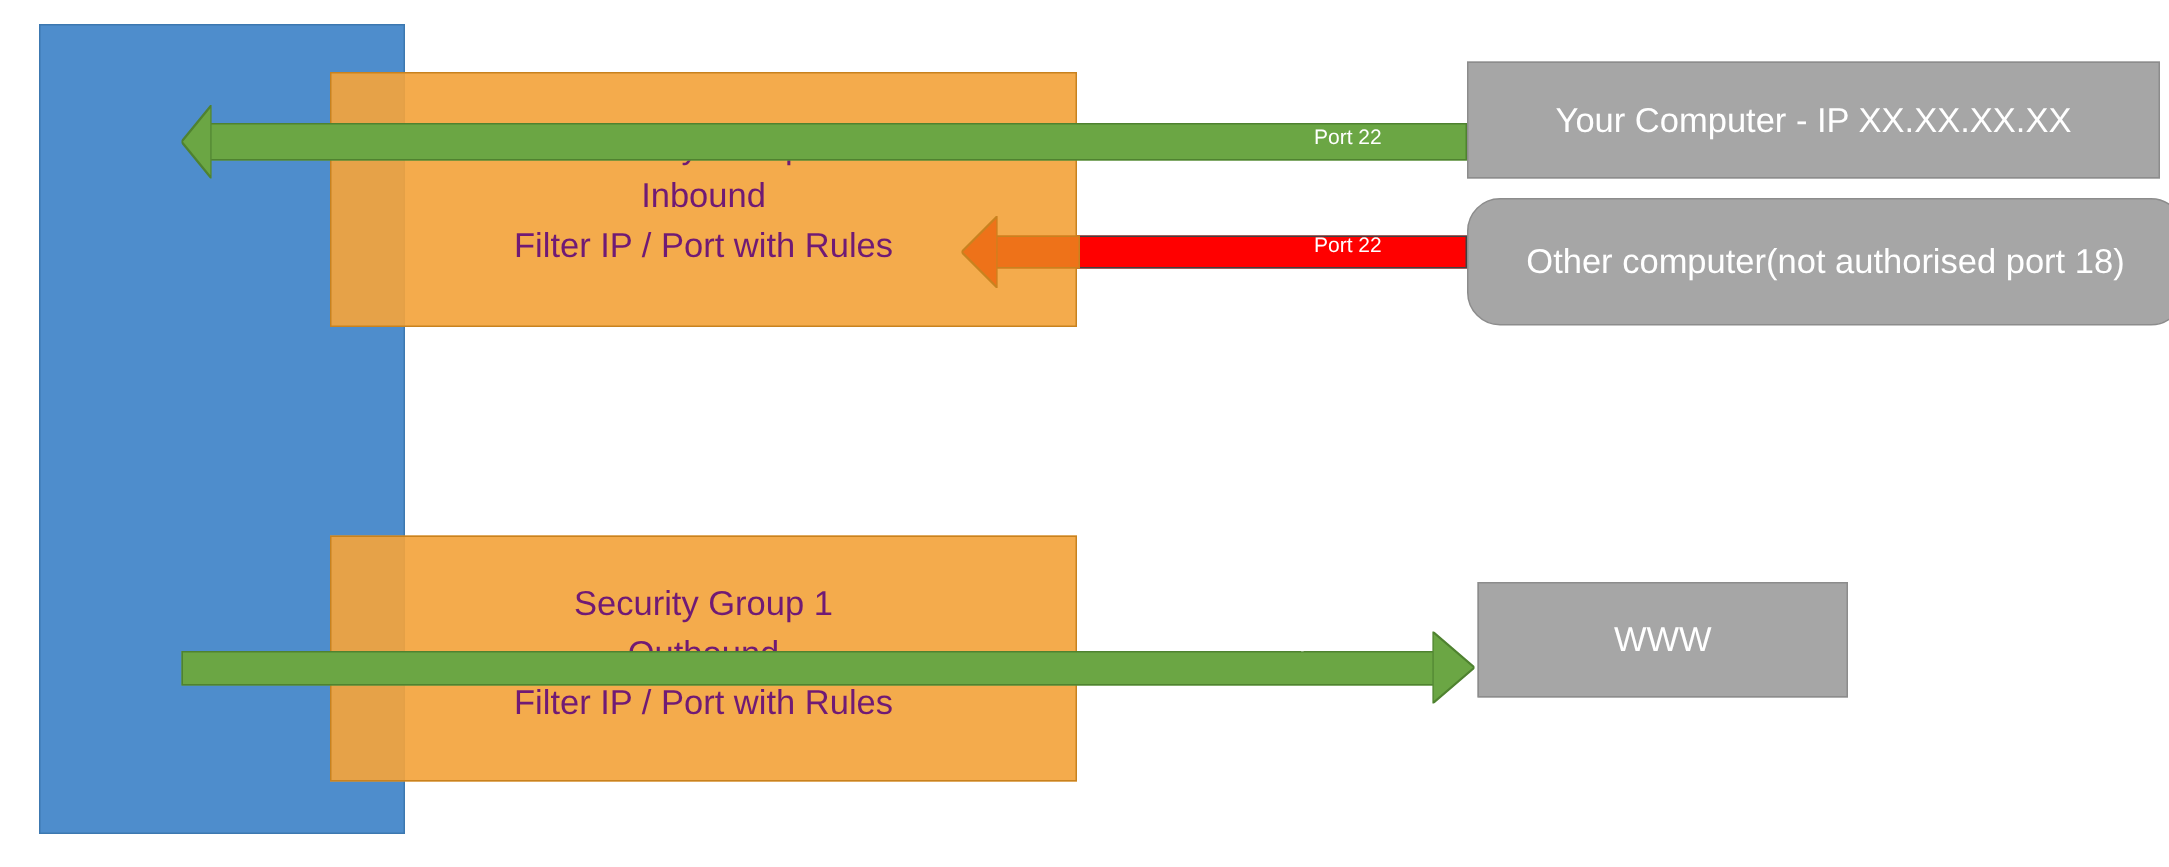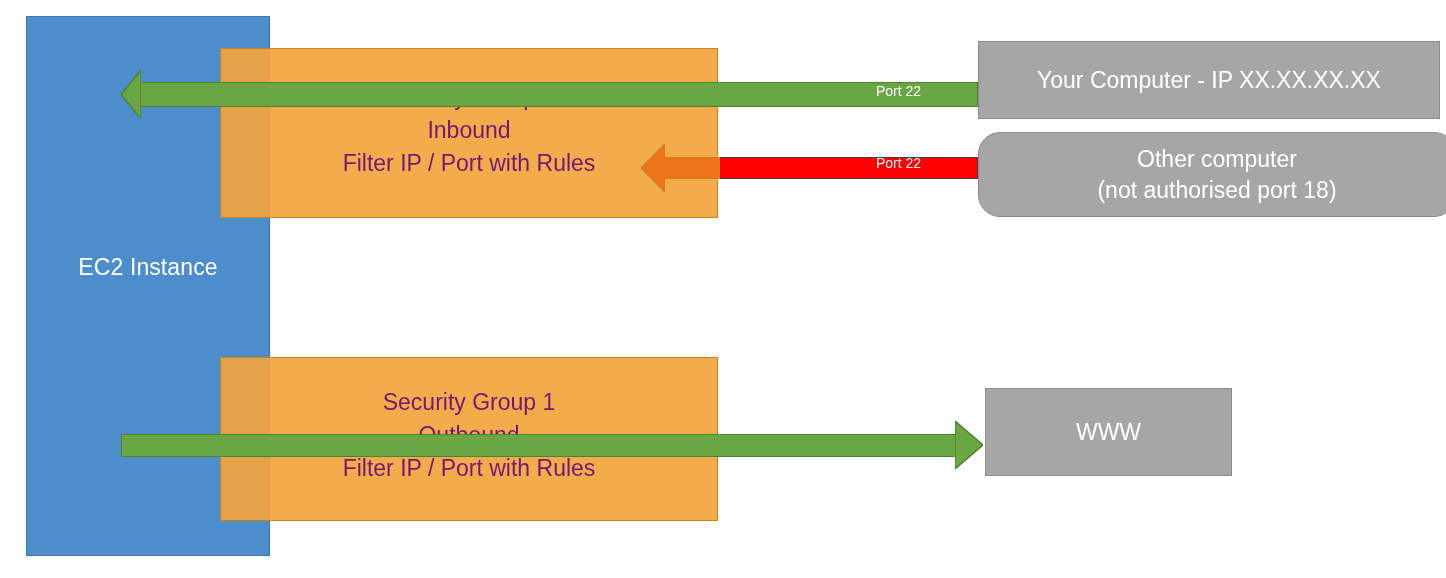--- a/index.html
+++ b/index.html
@@ -147,53 +147,51 @@
   
   .gray-box {
     background: #A6A6A6;
     border: 1px solid #8C8C8C;
     box-sizing: border-box;
     color: #ffffff;
     font-size: 23px;
     line-height: 31px;
     text-align: center;
     display: flex;
-    flex-direction: column;
     align-items: center;
     justify-content: center;
   }
   .gray-your-computer {
     left: 978px;
     top: 41px;
     width: 462px;
     height: 78px;
   }
   .gray-other-computer {
     left: 978px;
     top: 132px;
     width: 478px;
     height: 85px;
     border-radius: 22px;
   }
   .gray-www {
     left: 985px;
     top: 388px;
     width: 247px;
-    height: 88px;
+    height: 77px;
   }
   .gray-box .ln { display: block; }
 </style>
 </head>
 <body>
 
 <div id="canvas">
 
   <div class="abs ec2-box"></div>
   <div class="abs ec2-label">
-    <div>EC2 Instance</div>
   </div>
 
   <div class="abs sg-box sg-inbound">
     <div class="sg-text">
       <div>Security Group 1</div>
       <div>Inbound</div>
       <div>Filter IP / Port with Rules</div>
     </div>
   </div>
 

